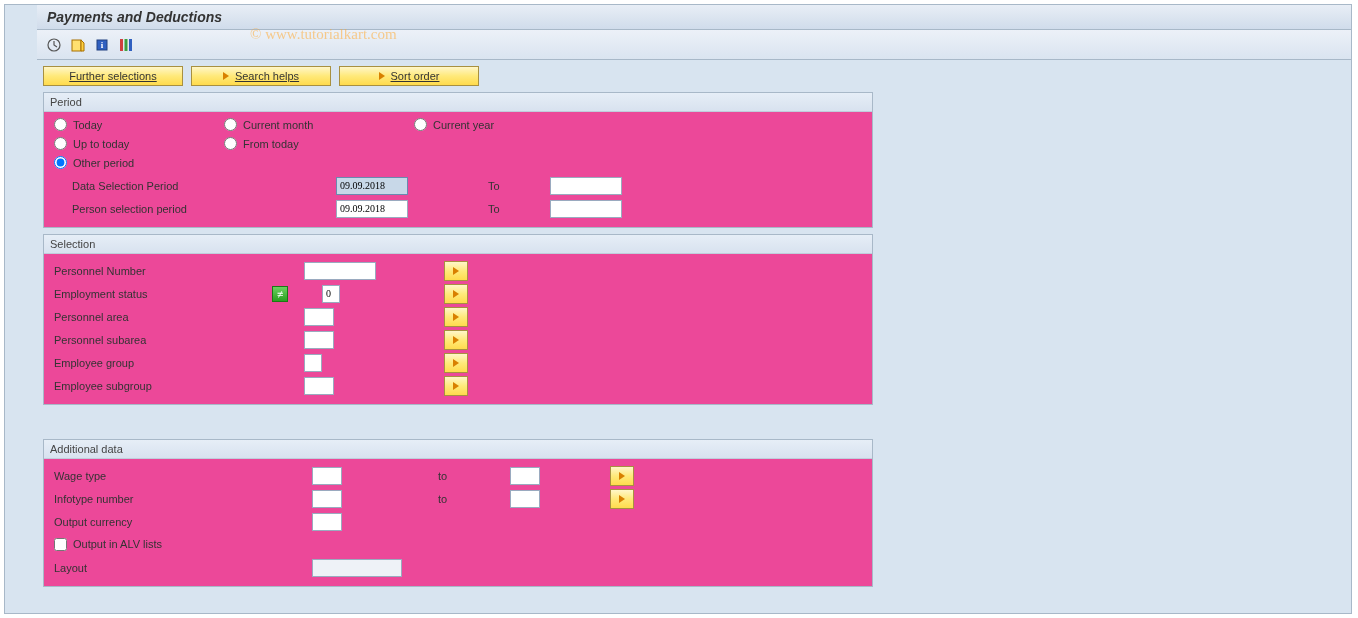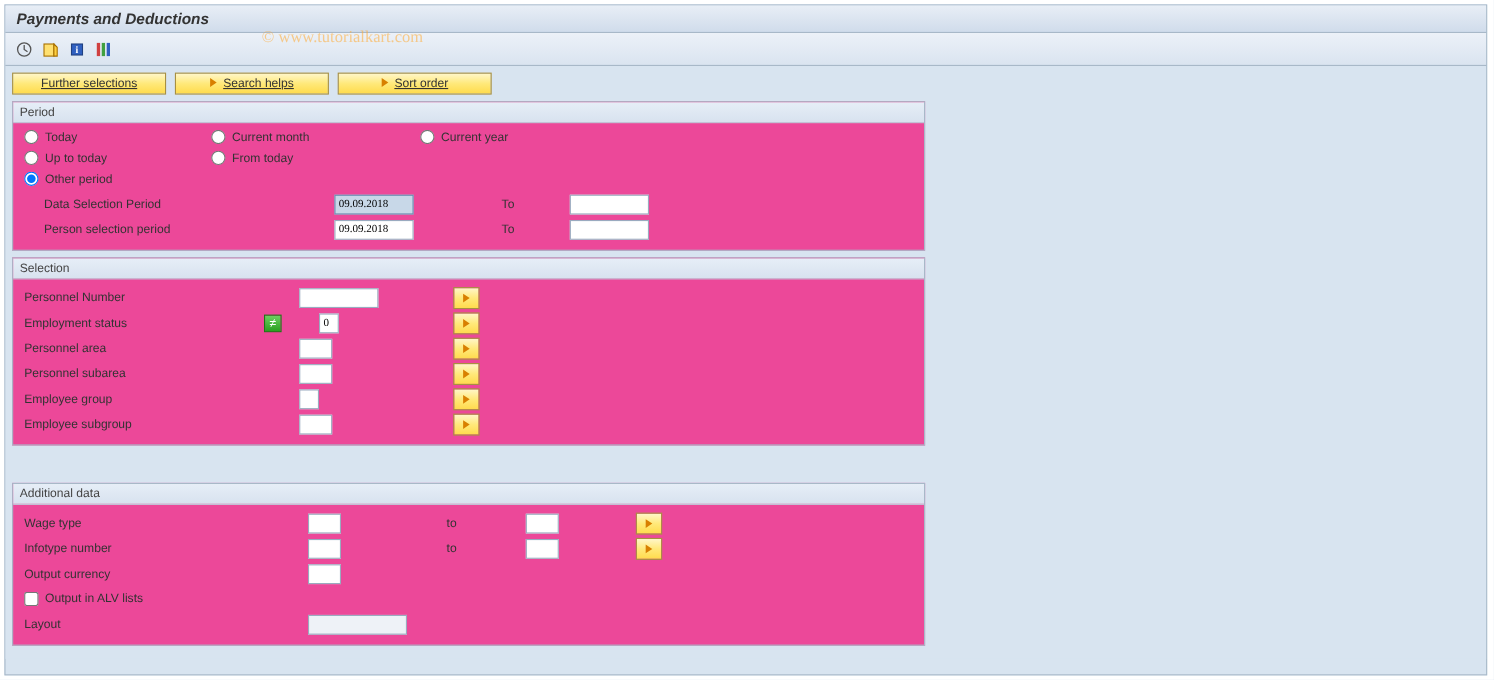--- a/index.html
+++ b/index.html
@@ -11,20 +11,21 @@
     width: 1358px;
     height: 618px;
     position: relative;
   }
   .outer-frame {
     margin: 4px;
     border: 1px solid #a8b8c8;
     background: #d8e4f0;
     width: 1348px;
     height: 610px;
+    padding-left: 32px;
   }
   .title-bar {
     background: linear-gradient(to bottom, #e8eef6 0%, #d0dceb 100%);
     border-bottom: 1px solid #a8b8c8;
     padding: 4px 10px;
     font-weight: bold;
     font-style: italic;
     font-size: 14px;
     color: #333;
   }
@@ -41,21 +42,21 @@
   .toolbar-icon {
     width: 18px;
     height: 18px;
     display: inline-flex;
     align-items: center;
     justify-content: center;
     cursor: pointer;
   }
   .watermark {
     position: absolute;
-    left: 238px;
+    left: 250px;
     top: 26px;
     font-size: 15px;
     color: rgba(255,170,50,0.55);
     pointer-events: none;
     font-family: Georgia, serif;
     text-align: right;
   }
   .content-area {
     padding: 6px;
     background: #d8e4f0;

